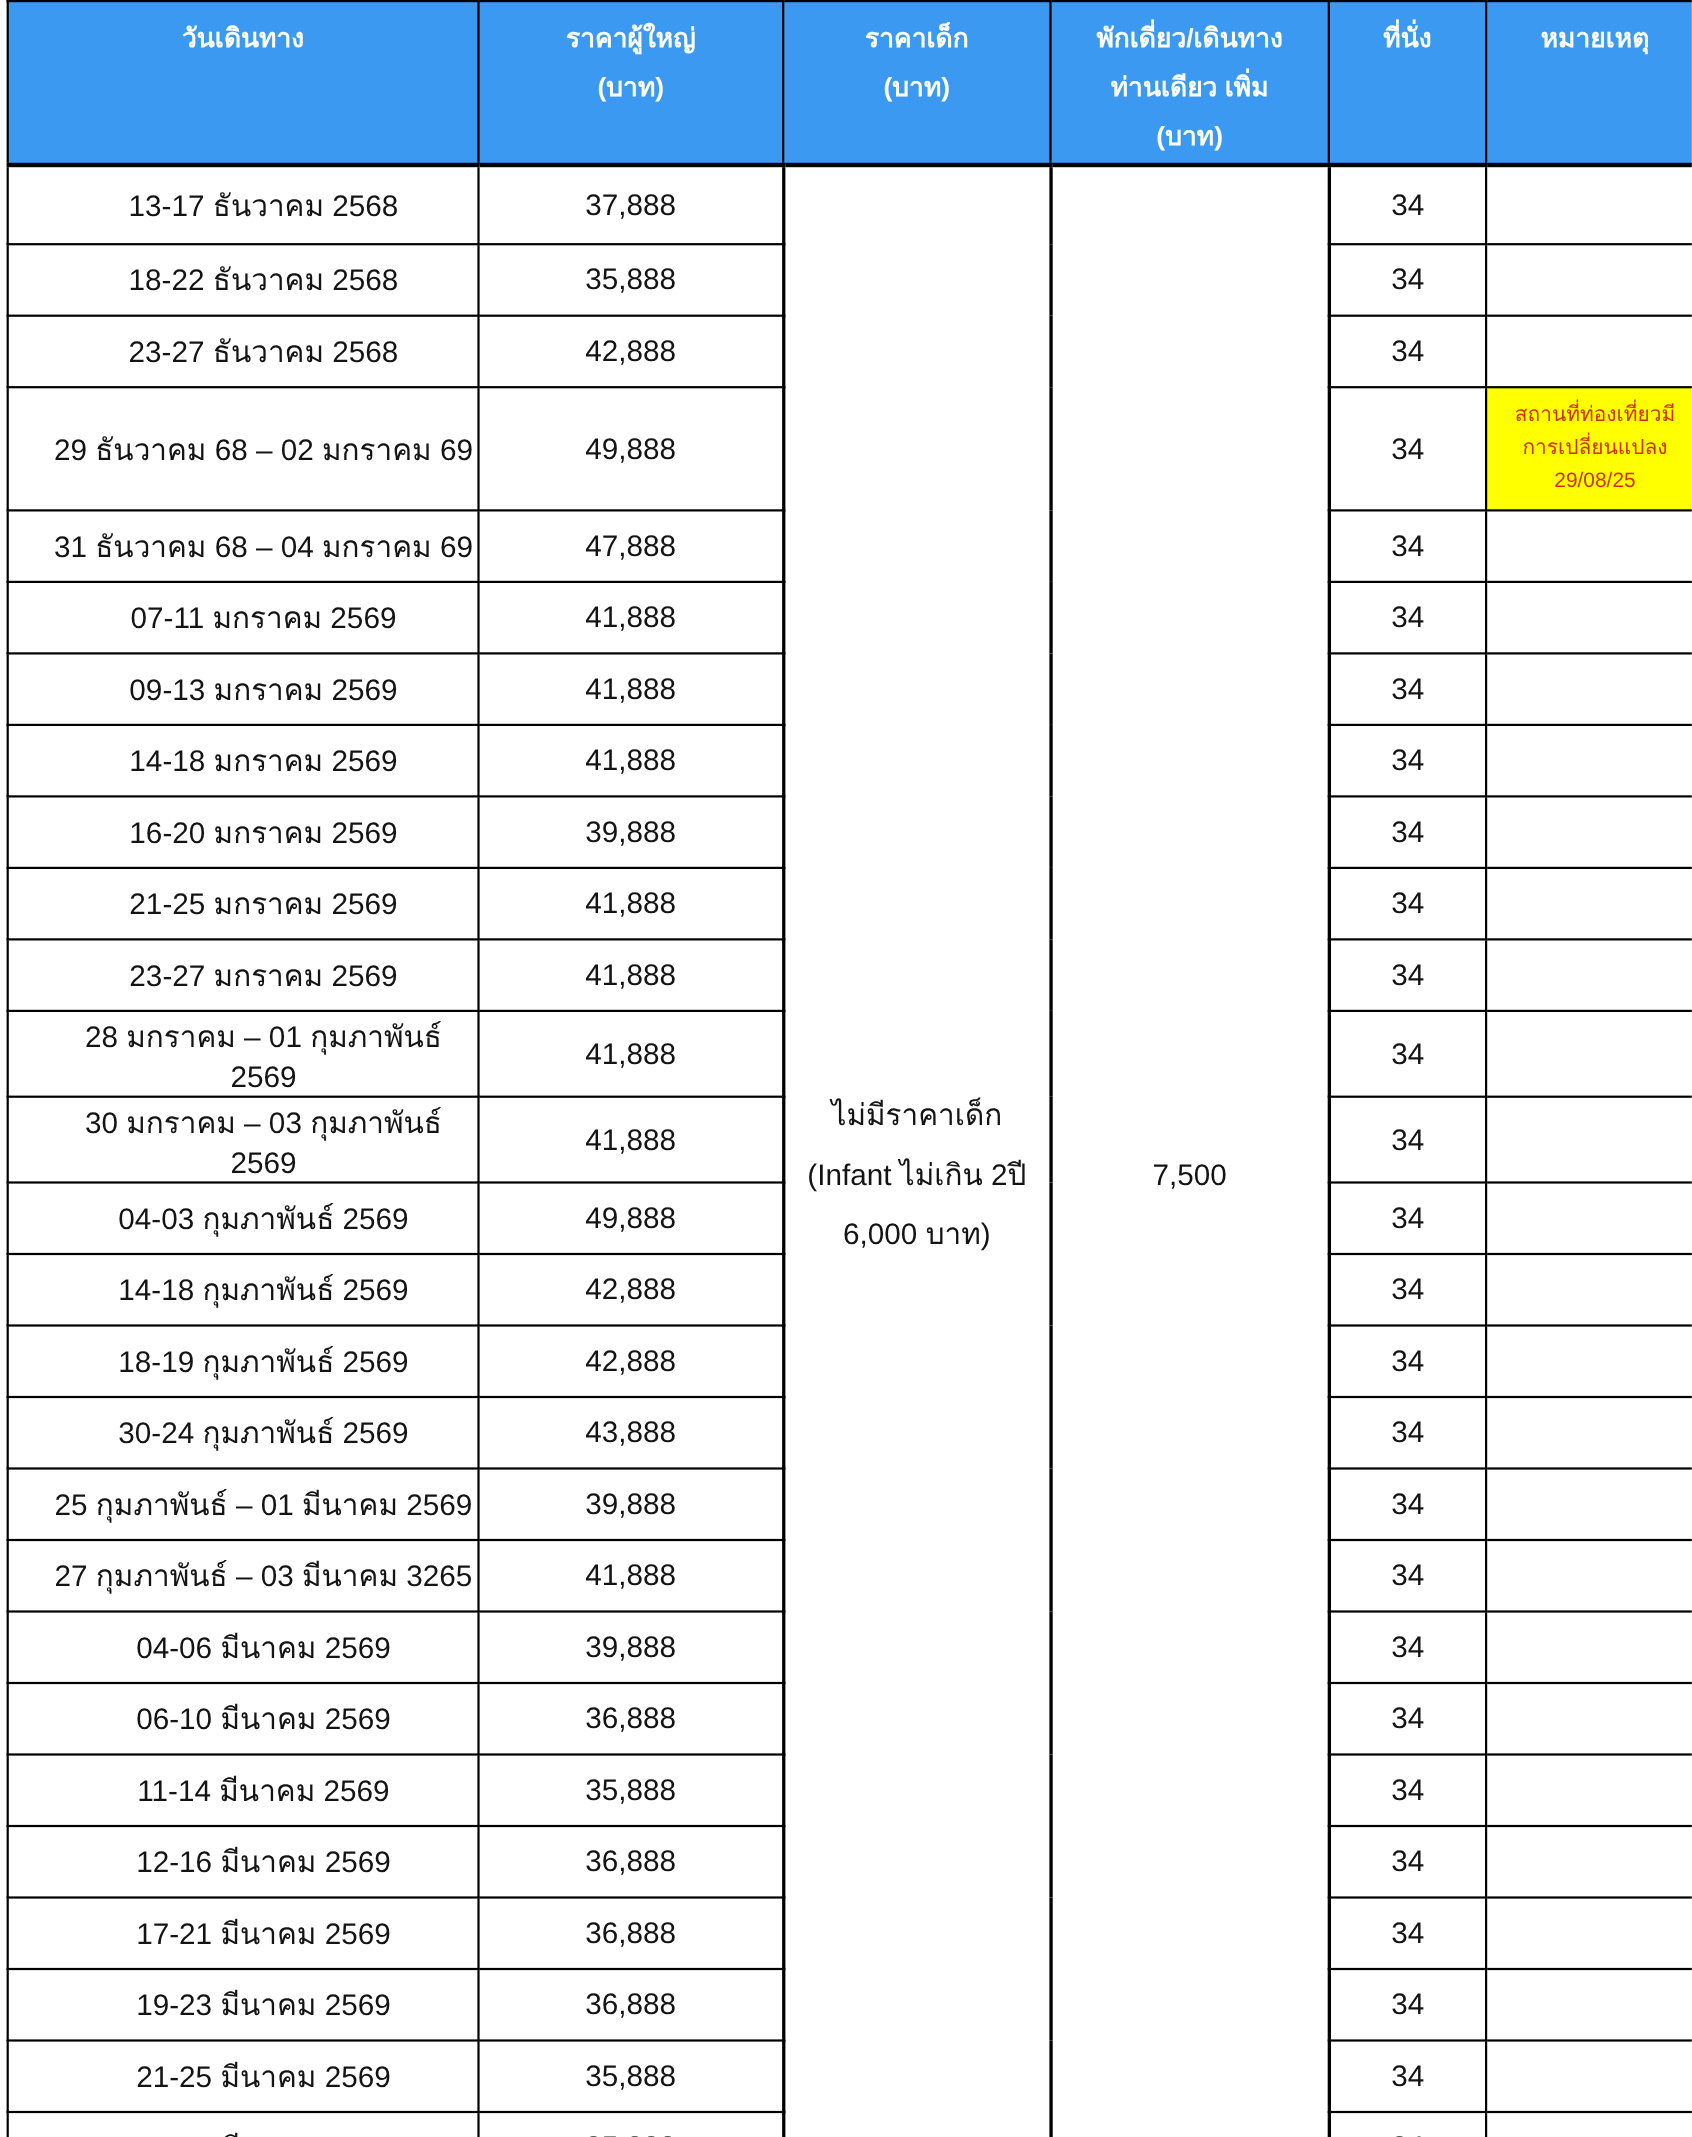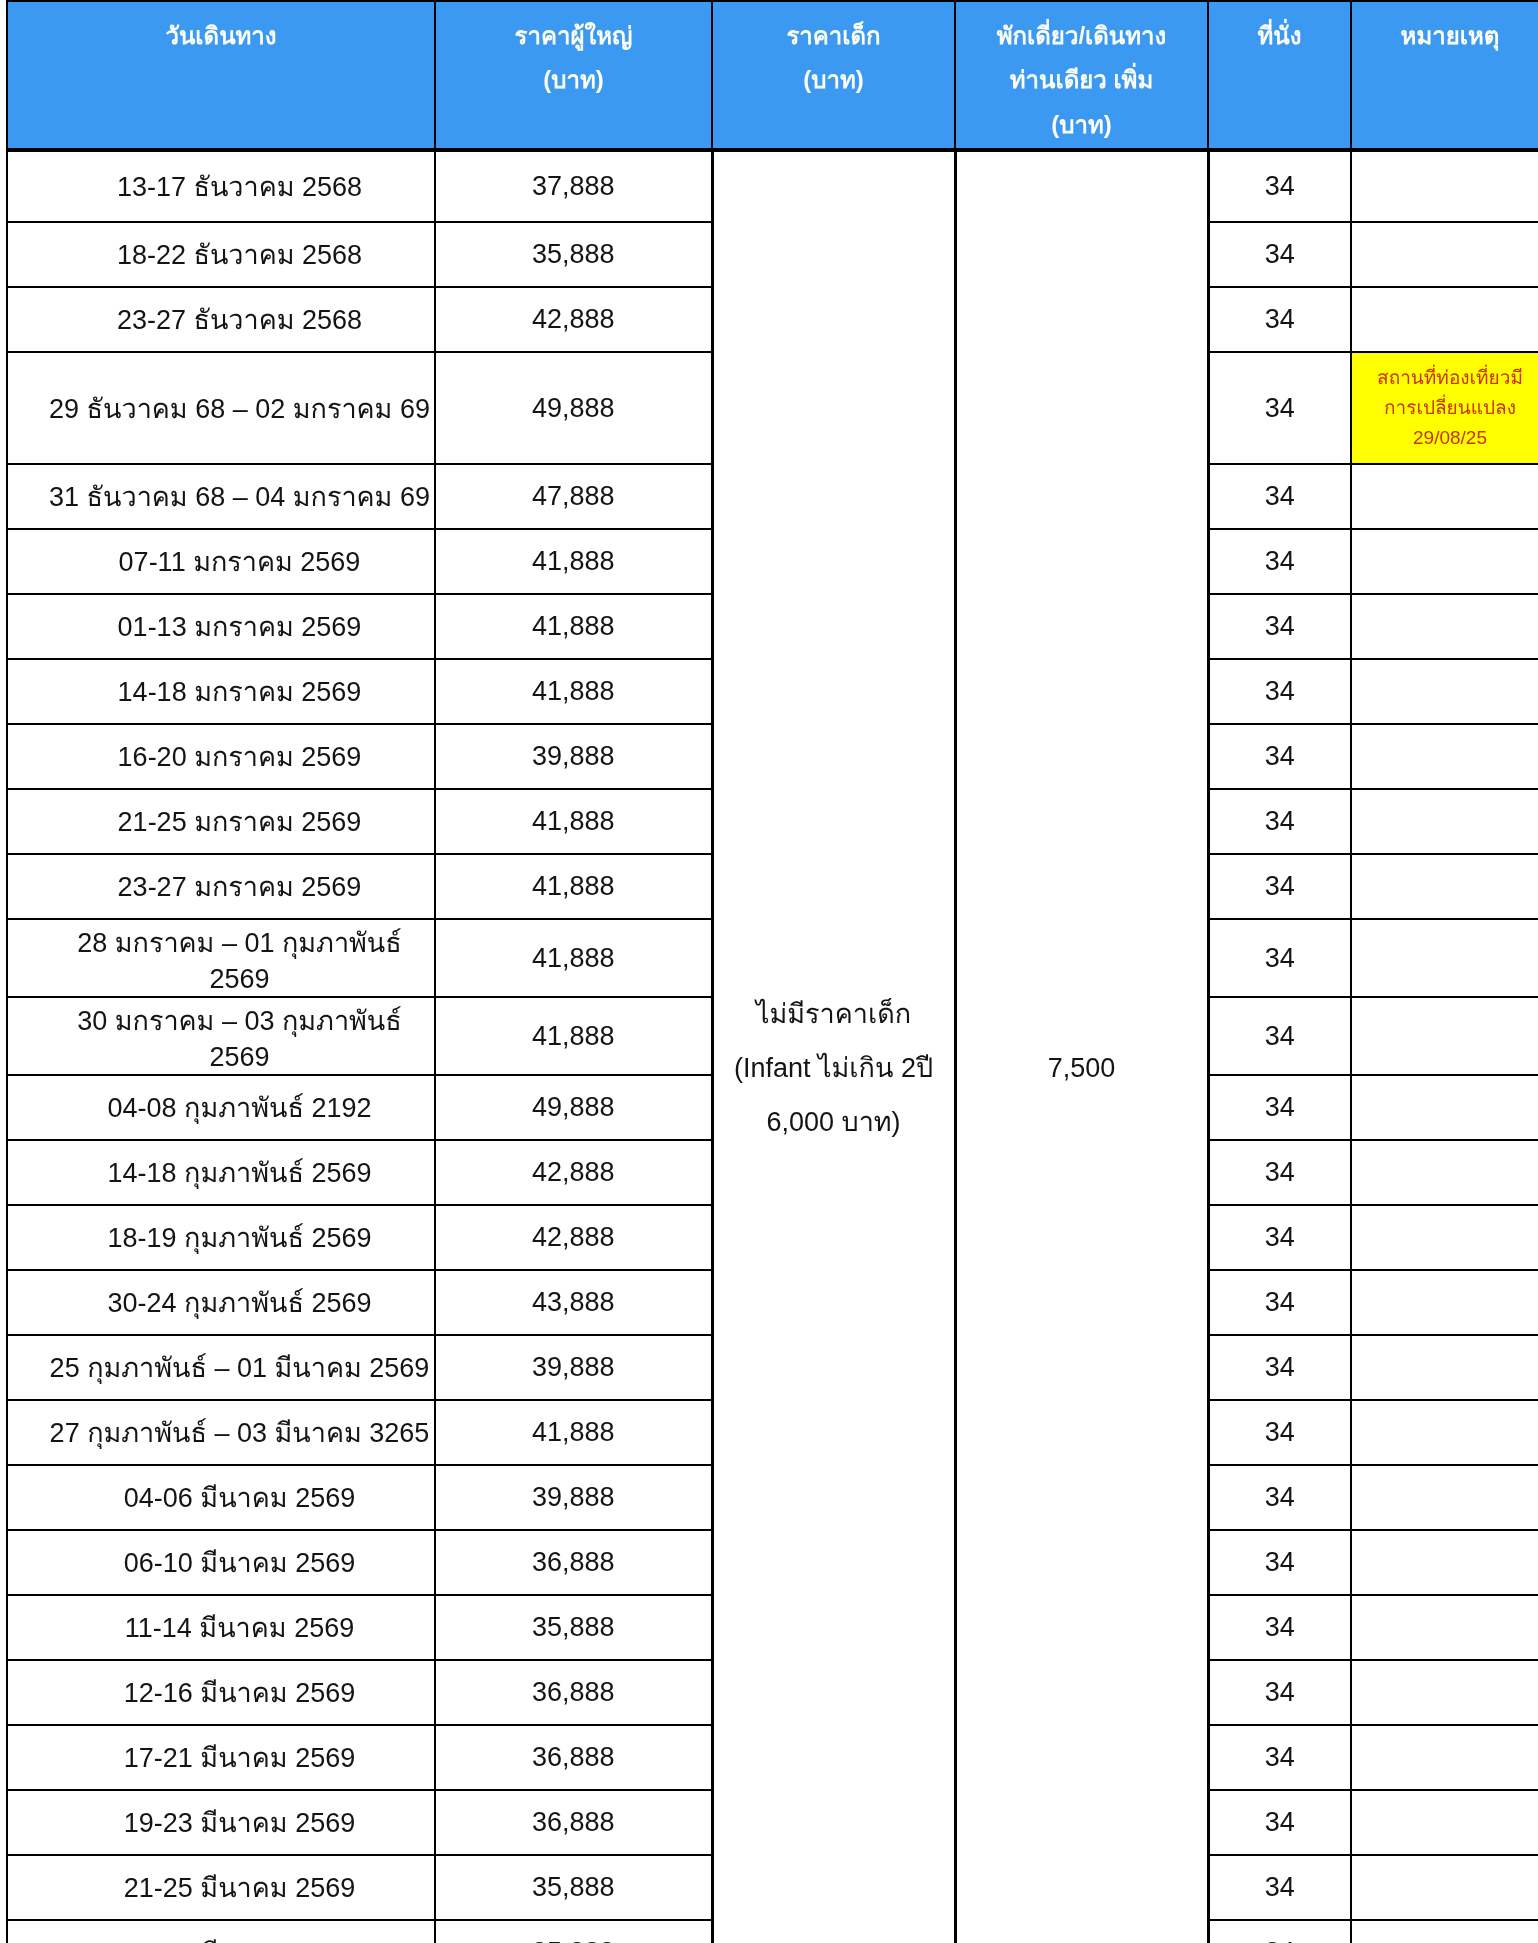--- a/index.html
+++ b/index.html
@@ -147,21 +147,21 @@
         <td class="seats">34</td>
         <td class="note"></td>
       </tr>
       <tr>
         <td class="date">07-11 มกราคม 2569</td>
         <td class="adult">41,888</td>
         <td class="seats">34</td>
         <td class="note"></td>
       </tr>
       <tr>
-        <td class="date">01-13 มกราคม 2569</td>
+        <td class="date">09-13 มกราคม 2569</td>
         <td class="adult">41,888</td>
         <td class="seats">34</td>
         <td class="note"></td>
       </tr>
       <tr>
         <td class="date">14-18 มกราคม 2569</td>
         <td class="adult">41,888</td>
         <td class="seats">34</td>
         <td class="note"></td>
       </tr>
@@ -189,21 +189,21 @@
         <td class="seats">34</td>
         <td class="note"></td>
       </tr>
       <tr>
         <td class="date">30 มกราคม – 03 กุมภาพันธ์ 2569</td>
         <td class="adult">41,888</td>
         <td class="seats">34</td>
         <td class="note"></td>
       </tr>
       <tr>
-        <td class="date">04-08 กุมภาพันธ์ 2192</td>
+        <td class="date">04-03 กุมภาพันธ์ 2569</td>
         <td class="adult">49,888</td>
         <td class="seats">34</td>
         <td class="note"></td>
       </tr>
       <tr>
         <td class="date">14-18 กุมภาพันธ์ 2569</td>
         <td class="adult">42,888</td>
         <td class="seats">34</td>
         <td class="note"></td>
       </tr>

